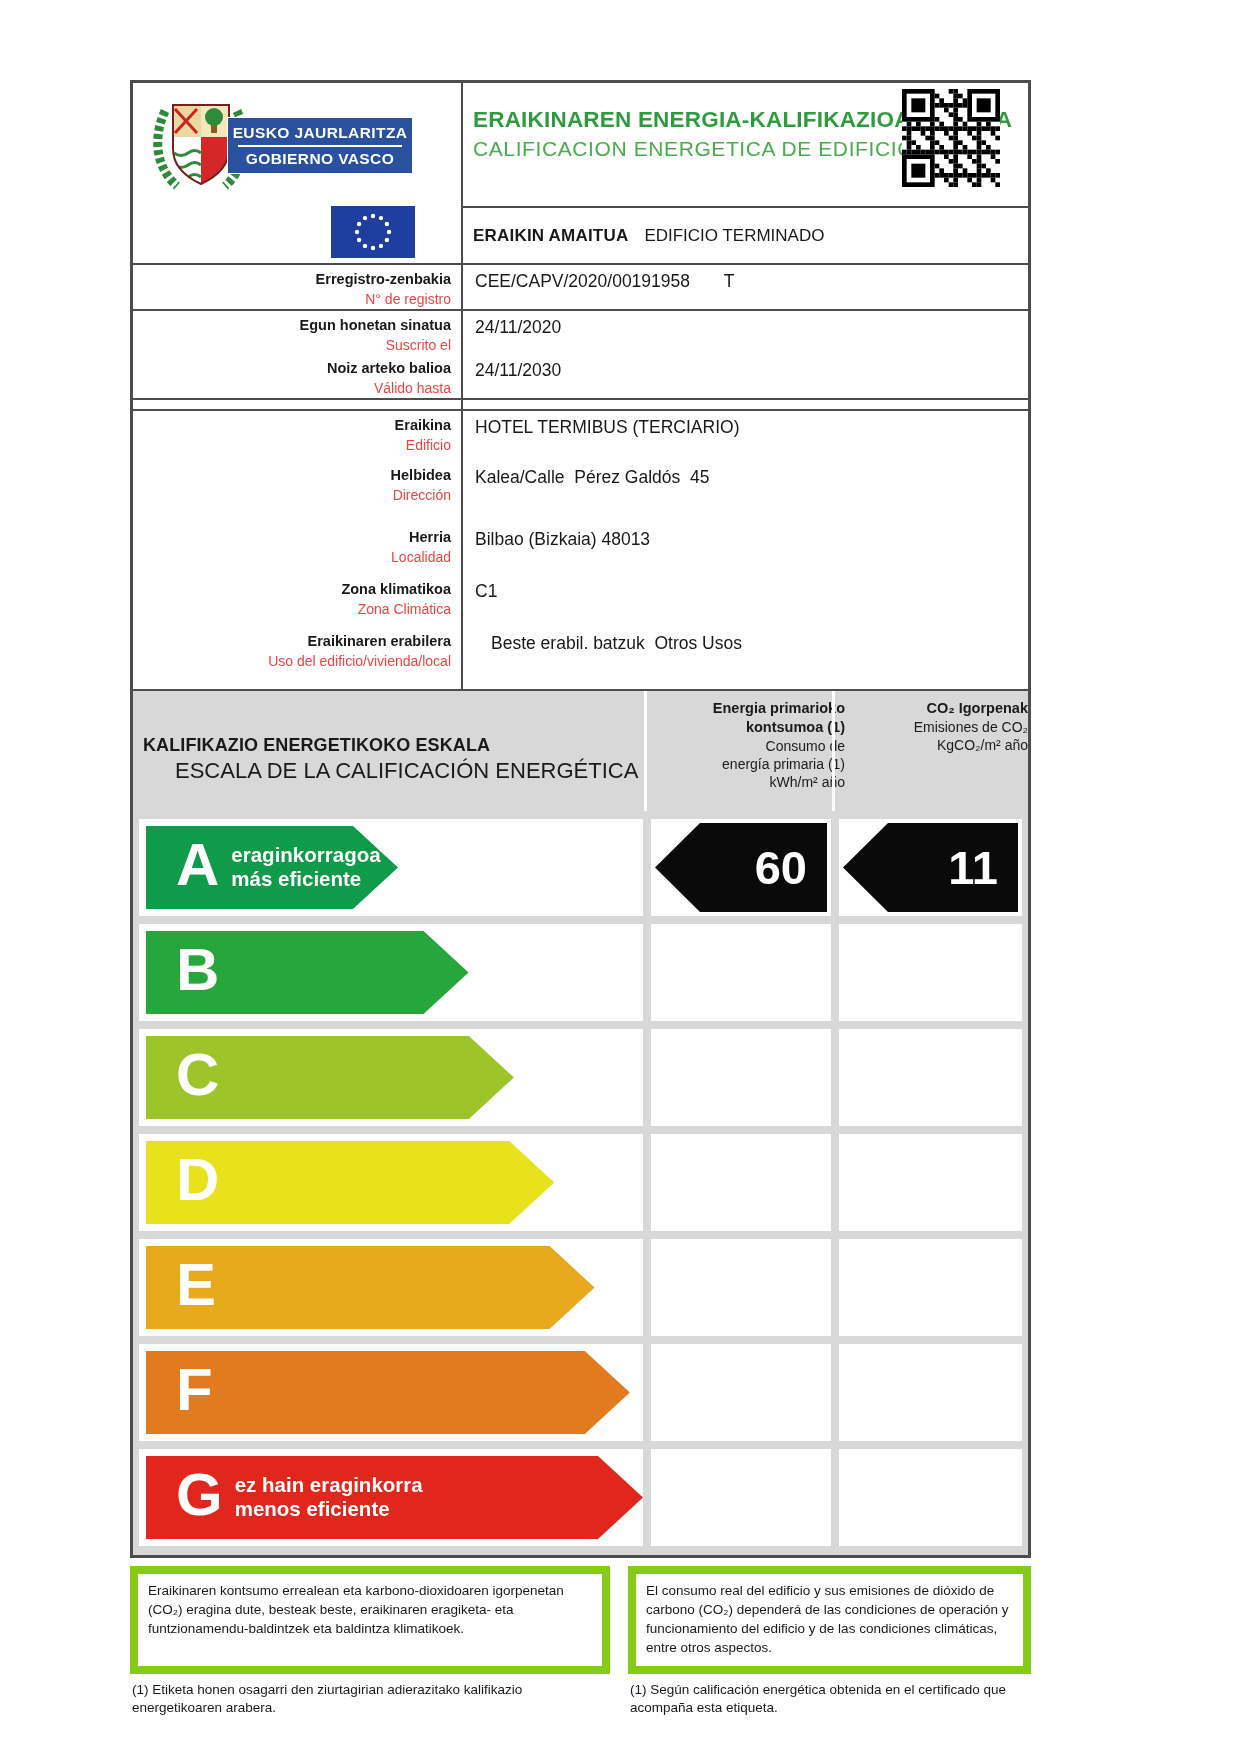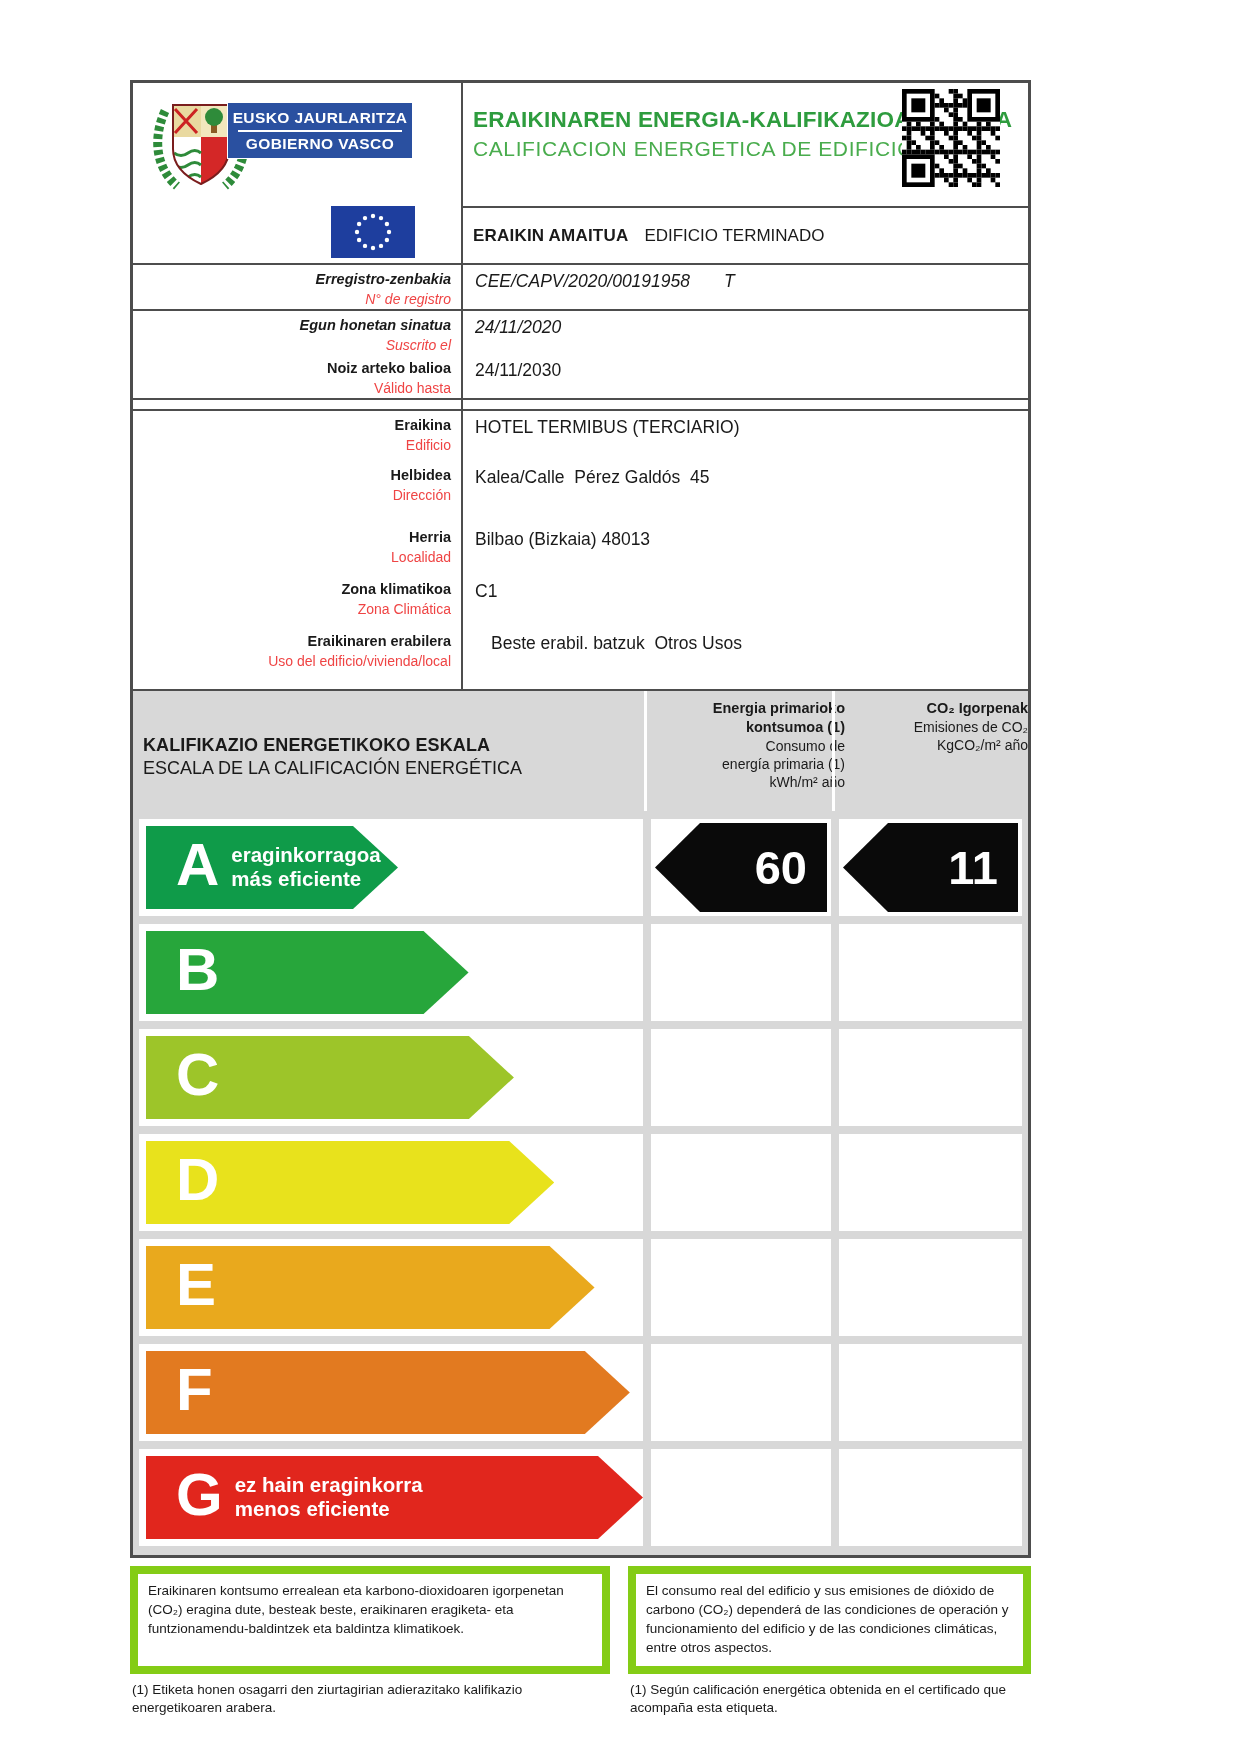--- a/index.html
+++ b/index.html
@@ -6,54 +6,54 @@
   body { background:#e8e8e8; font-family:"Liberation Sans", sans-serif; color:#1a1a1a; }
   .page { position:relative; width:1241px; height:1754px; background:#ffffff; margin:0 auto; overflow:hidden; }
 
   .doc { position:absolute; left:130px; top:80px; width:901px; border:3px solid #4d4d4d; background:#fff; }
 
   
   .hdr { display:grid; grid-template-columns:330px 1fr; height:180px; }
   .hdr-left { position:relative; border-right:2px solid #4d4d4d; }
   .govlogo { position:absolute; left:18px; top:10px; width:276px; height:102px; }
   .coat { position:absolute; left:0; top:0; }
-  .banner { position:absolute; left:76px; top:9px; width:186px; height:57px; background:#2a50a0; box-shadow:0 0 0 1px #fff inset; display:flex; flex-direction:column; justify-content:center; align-items:center; }
+  .banner { position:absolute; left:76px; top:24px; width:186px; height:57px; background:#2a50a0; box-shadow:0 0 0 1px #fff inset; display:flex; flex-direction:column; justify-content:center; align-items:center; }
   .banner .bl { color:#fff; font-weight:bold; font-size:15.5px; letter-spacing:.4px; line-height:1.1; white-space:nowrap; }
   .banner .sep { width:88%; height:2px; background:#fff; margin:3px 0; }
   .euflag { position:absolute; right:46px; bottom:5px; width:84px; height:52px; background:#1e3e9e; }
   .hdr-right { display:flex; flex-direction:column; }
   .titlecell { position:relative; height:123px; padding:24px 0 0 10px; }
   .title1 { color:#2e9c3e; font-weight:bold; font-size:22.5px; letter-spacing:.2px; }
   .title2 { color:#49ac4d; font-size:21px; margin-top:4px; letter-spacing:.6px; }
   .qr { position:absolute; right:28px; top:6px; width:98px; height:98px; background:#fff; }
   .statusrow { height:57px; border-top:2px solid #4d4d4d; display:flex; align-items:center; padding-left:10px; font-size:17px;text-align:center; }
   .statusrow b { margin-right:16px; letter-spacing:.2px; }
 
   
   .frow { display:grid; grid-template-columns:330px 1fr; }
   .frow .lab { border-right:2px solid #4d4d4d; text-align:right; padding:5px 10px 4px 4px; }
   .frow .lab .eu { font-weight:bold; font-size:14.5px; line-height:1.35; }
   .frow .lab .es { font-size:14px; line-height:1.3; color:#ef4444; }
   .frow .val { padding:6px 0 0 12px; font-size:17.5px; white-space:pre; }
-  .bt { border-top:2px solid #4d4d4d;font-style:italic; }
+  .bt { border-top:2px solid #4d4d4d; }
   .reg1 { height:46px; }
   .reg2 { height:45px; }
   .reg3 { height:44px; }
   .band { height:13px; border-top:2px solid #4d4d4d; border-bottom:2px solid #4d4d4d; }
   .band .lab { border-right:2px solid #4d4d4d; }
   .b1 { height:50px; } .b2 { height:62px; } .b3 { height:52px; } .b4 { height:52px; } .b5 { height:62px;gap:16px; }
 
   
   .scale { background:#d8d8d8; border-top:2px solid #4d4d4d; position:relative; padding-bottom:9px; }
   .scale-head { position:relative; height:120px; display:grid; grid-template-columns:1fr 180px 183px; }
   .scale-head .vline { position:absolute; top:0; bottom:0; width:3px; background:#fff; }
   .vl1 { left:511px; } .vl2 { left:699px; }
   .sh-left { padding:44px 0 0 10px; }
   .sh-left .t1 { font-weight:bold; font-size:18px; letter-spacing:.1px; }
-  .sh-left .t2 { font-size:18px; margin-top:2px; }
+  .sh-left .t2 { font-size:22px; margin-top:2px;margin-left:32px; }
   .sh-col { text-align:right; padding-top:8px; font-size:14px; line-height:1.3; }
   .sh-col .eu { font-weight:bold; white-space:pre-line; font-size:14.5px; }
   .sh-col .es { white-space:pre-line; }
   .scale-body { display:grid; grid-template-columns:1fr 180px 183px; column-gap:8px; row-gap:8px; padding:0 6px; margin-top:8px; }
   .scell { background:#ffffff; height:97px; position:relative; }
   .acell { display:flex; align-items:center; }
   .rarrow { height:83px; margin-left:7px; display:flex; align-items:center; color:#fff;
             clip-path:polygon(0 0, calc(100% - 45px) 0, 100% 50%, calc(100% - 45px) 100%, 0 100%); }
   .rletter { font-size:60px; font-weight:bold; line-height:.9; padding:0 0 6px 30px; }
   .rnote { margin-left:12px; font-weight:bold; font-size:20.5px; line-height:1.15; white-space:pre-line; padding-bottom:2px; }

